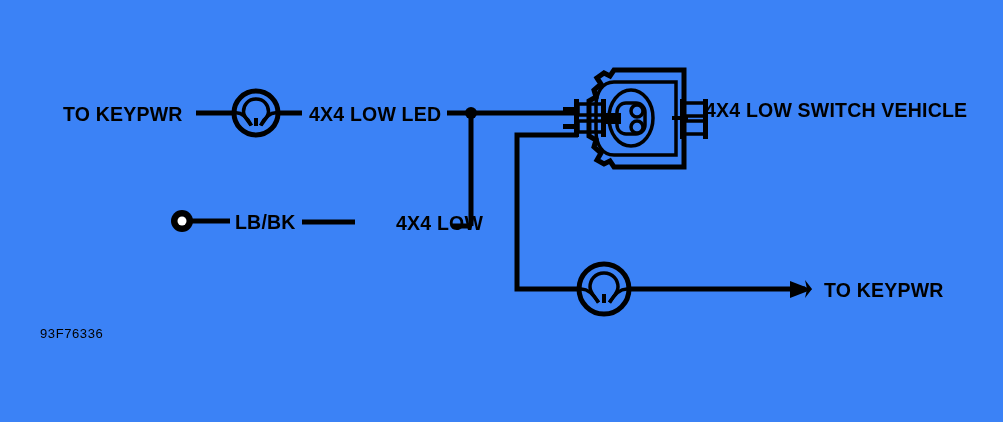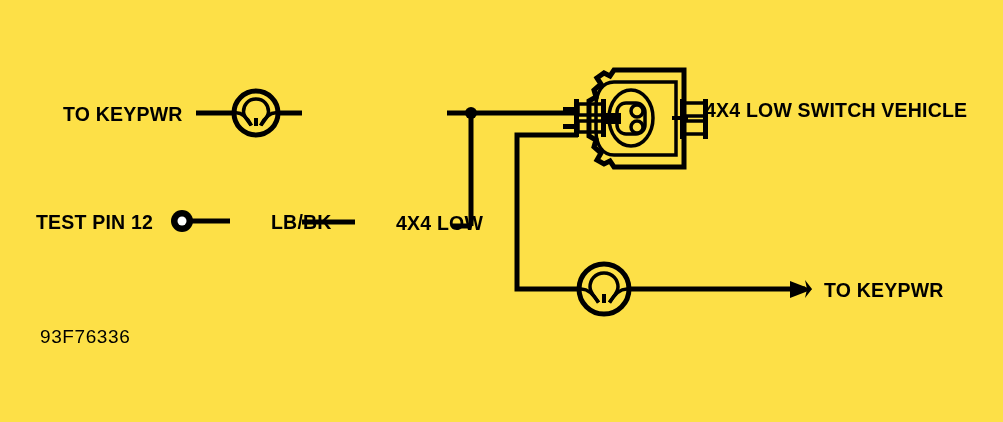--- a/index.html
+++ b/index.html
@@ -12,21 +12,21 @@
     width: 1003px;
     height: 422px;
     font-family: "Liberation Sans", sans-serif;
     overflow: hidden;
     position: relative;
   }
   #diagram-root {
     position: relative;
     width: 1003px;
     height: 422px;
-    background: #fde047;
+    background: #3b82f6;
   }
   svg.schematic {
     position: absolute;
     top: 0;
     left: 0;
     width: 1003px;
     height: 422px;
     display: block;
   }
   .wire {
@@ -61,21 +61,21 @@
     color: #000000;
     white-space: pre;
     font-weight: bold;
     letter-spacing: 0.2px;
     line-height: 1.18;
   }
   .label-main {
     font-size: 19.5px;
   }
   .label-partnum {
-    font-size: 19px;
+    font-size: 13px;
     font-weight: normal;
     letter-spacing: 0.6px;
   }
 </style>
 </head>
 <body>
 
 <div id="diagram-root">
 
   <svg class="schematic" viewBox="0 0 1003 422" xmlns="http://www.w3.org/2000/svg">
@@ -180,27 +180,27 @@
 
     <line class="wire" x1="629" y1="289" x2="805" y2="289"></line>
 
     <polygon class="solid-black" points="805,280 812,289 805,298 807,289"></polygon>
     <polygon class="solid-black" points="790,281 812,289.5 790,298"></polygon>
 
   </svg>
 
   <div class="label label-main" style="left:63px; top:103px;">TO KEYPWR</div>
 
+  <div class="label label-main" style="left:309px; top:103px;">4X4 LOW LED</div>
 
   <div class="label label-main" style="left:705px; top:99px;text-align:right;">4X4 LOW SWITCH VEHICLE</div>
 
 
-  <div class="label label-main" style="left:36px; top:211px;">TEST PIN 12</div>
-
-  <div class="label label-main" style="left:235px; top:211px;margin-left:36px;">LB/BK</div>
+
+  <div class="label label-main" style="left:235px; top:211px;">LB/BK</div>
 
   <div class="label label-main" style="left:362px; top:212px;margin-left:34px;">4X4 LOW</div>
 
 
   <div class="label label-main" style="left:824px; top:279px;">TO KEYPWR</div>
 
   <div class="label label-partnum" style="left:40px; top:326px;">93F76336</div>
 
 </div>
 

